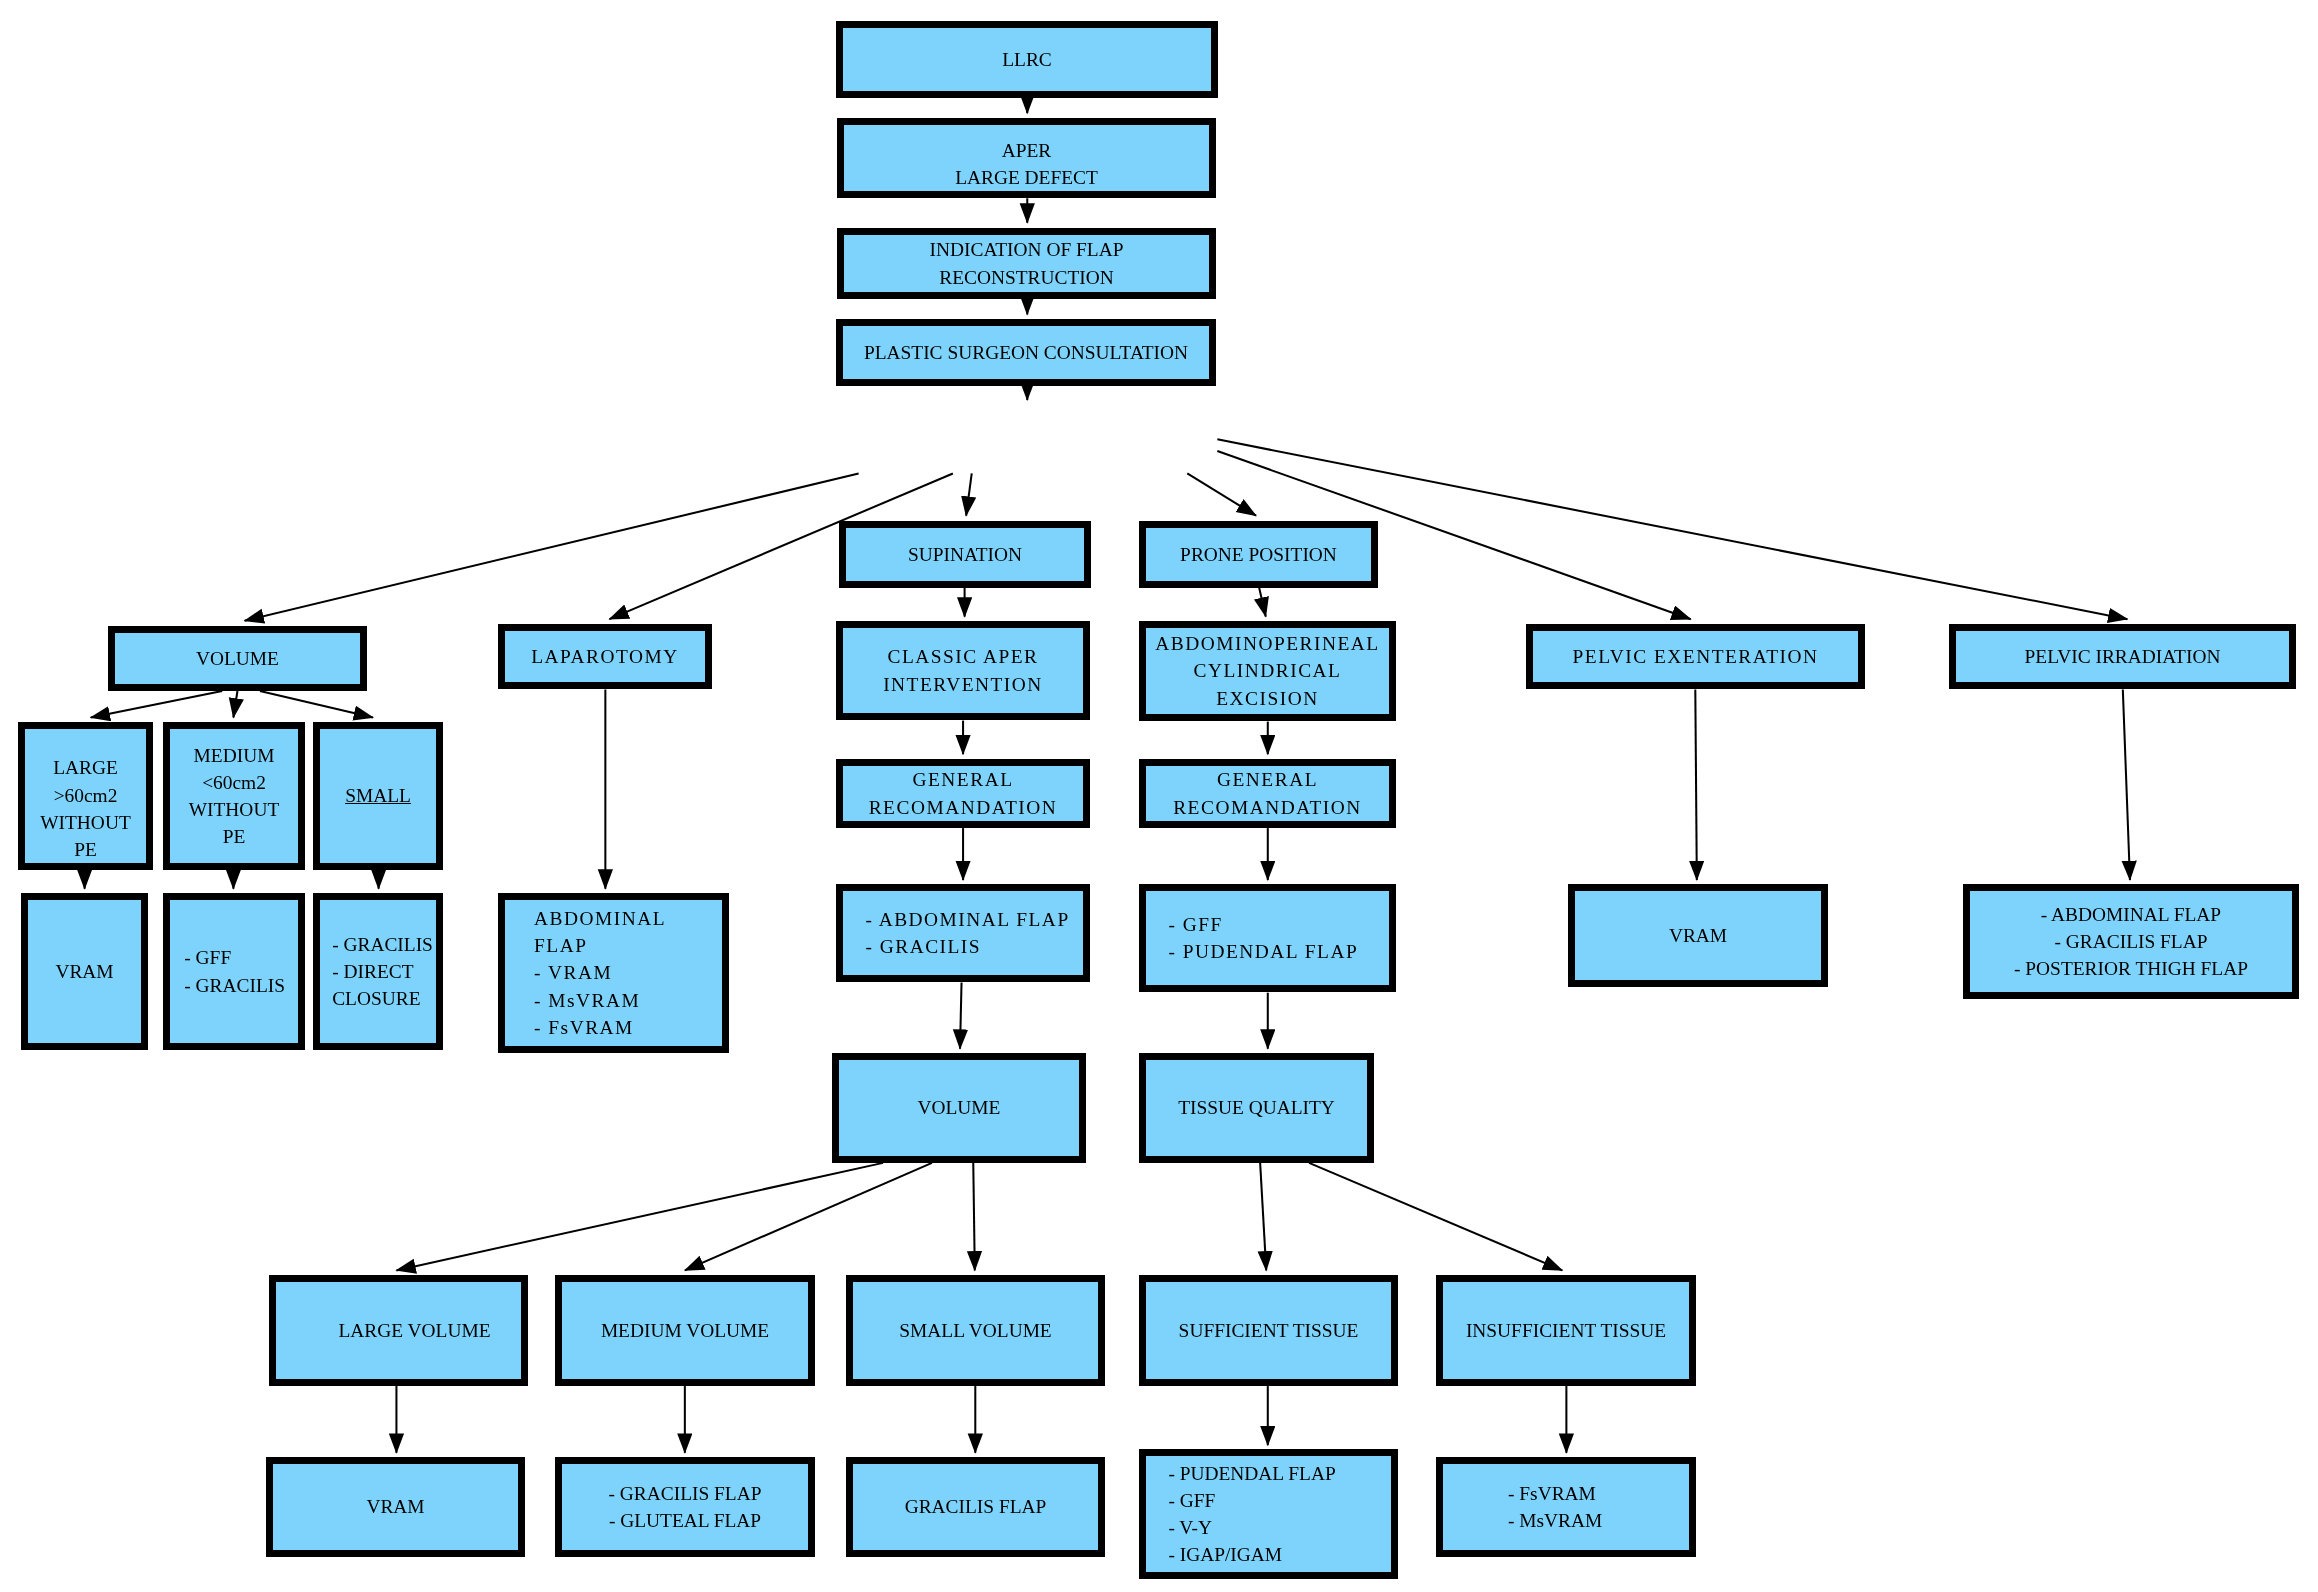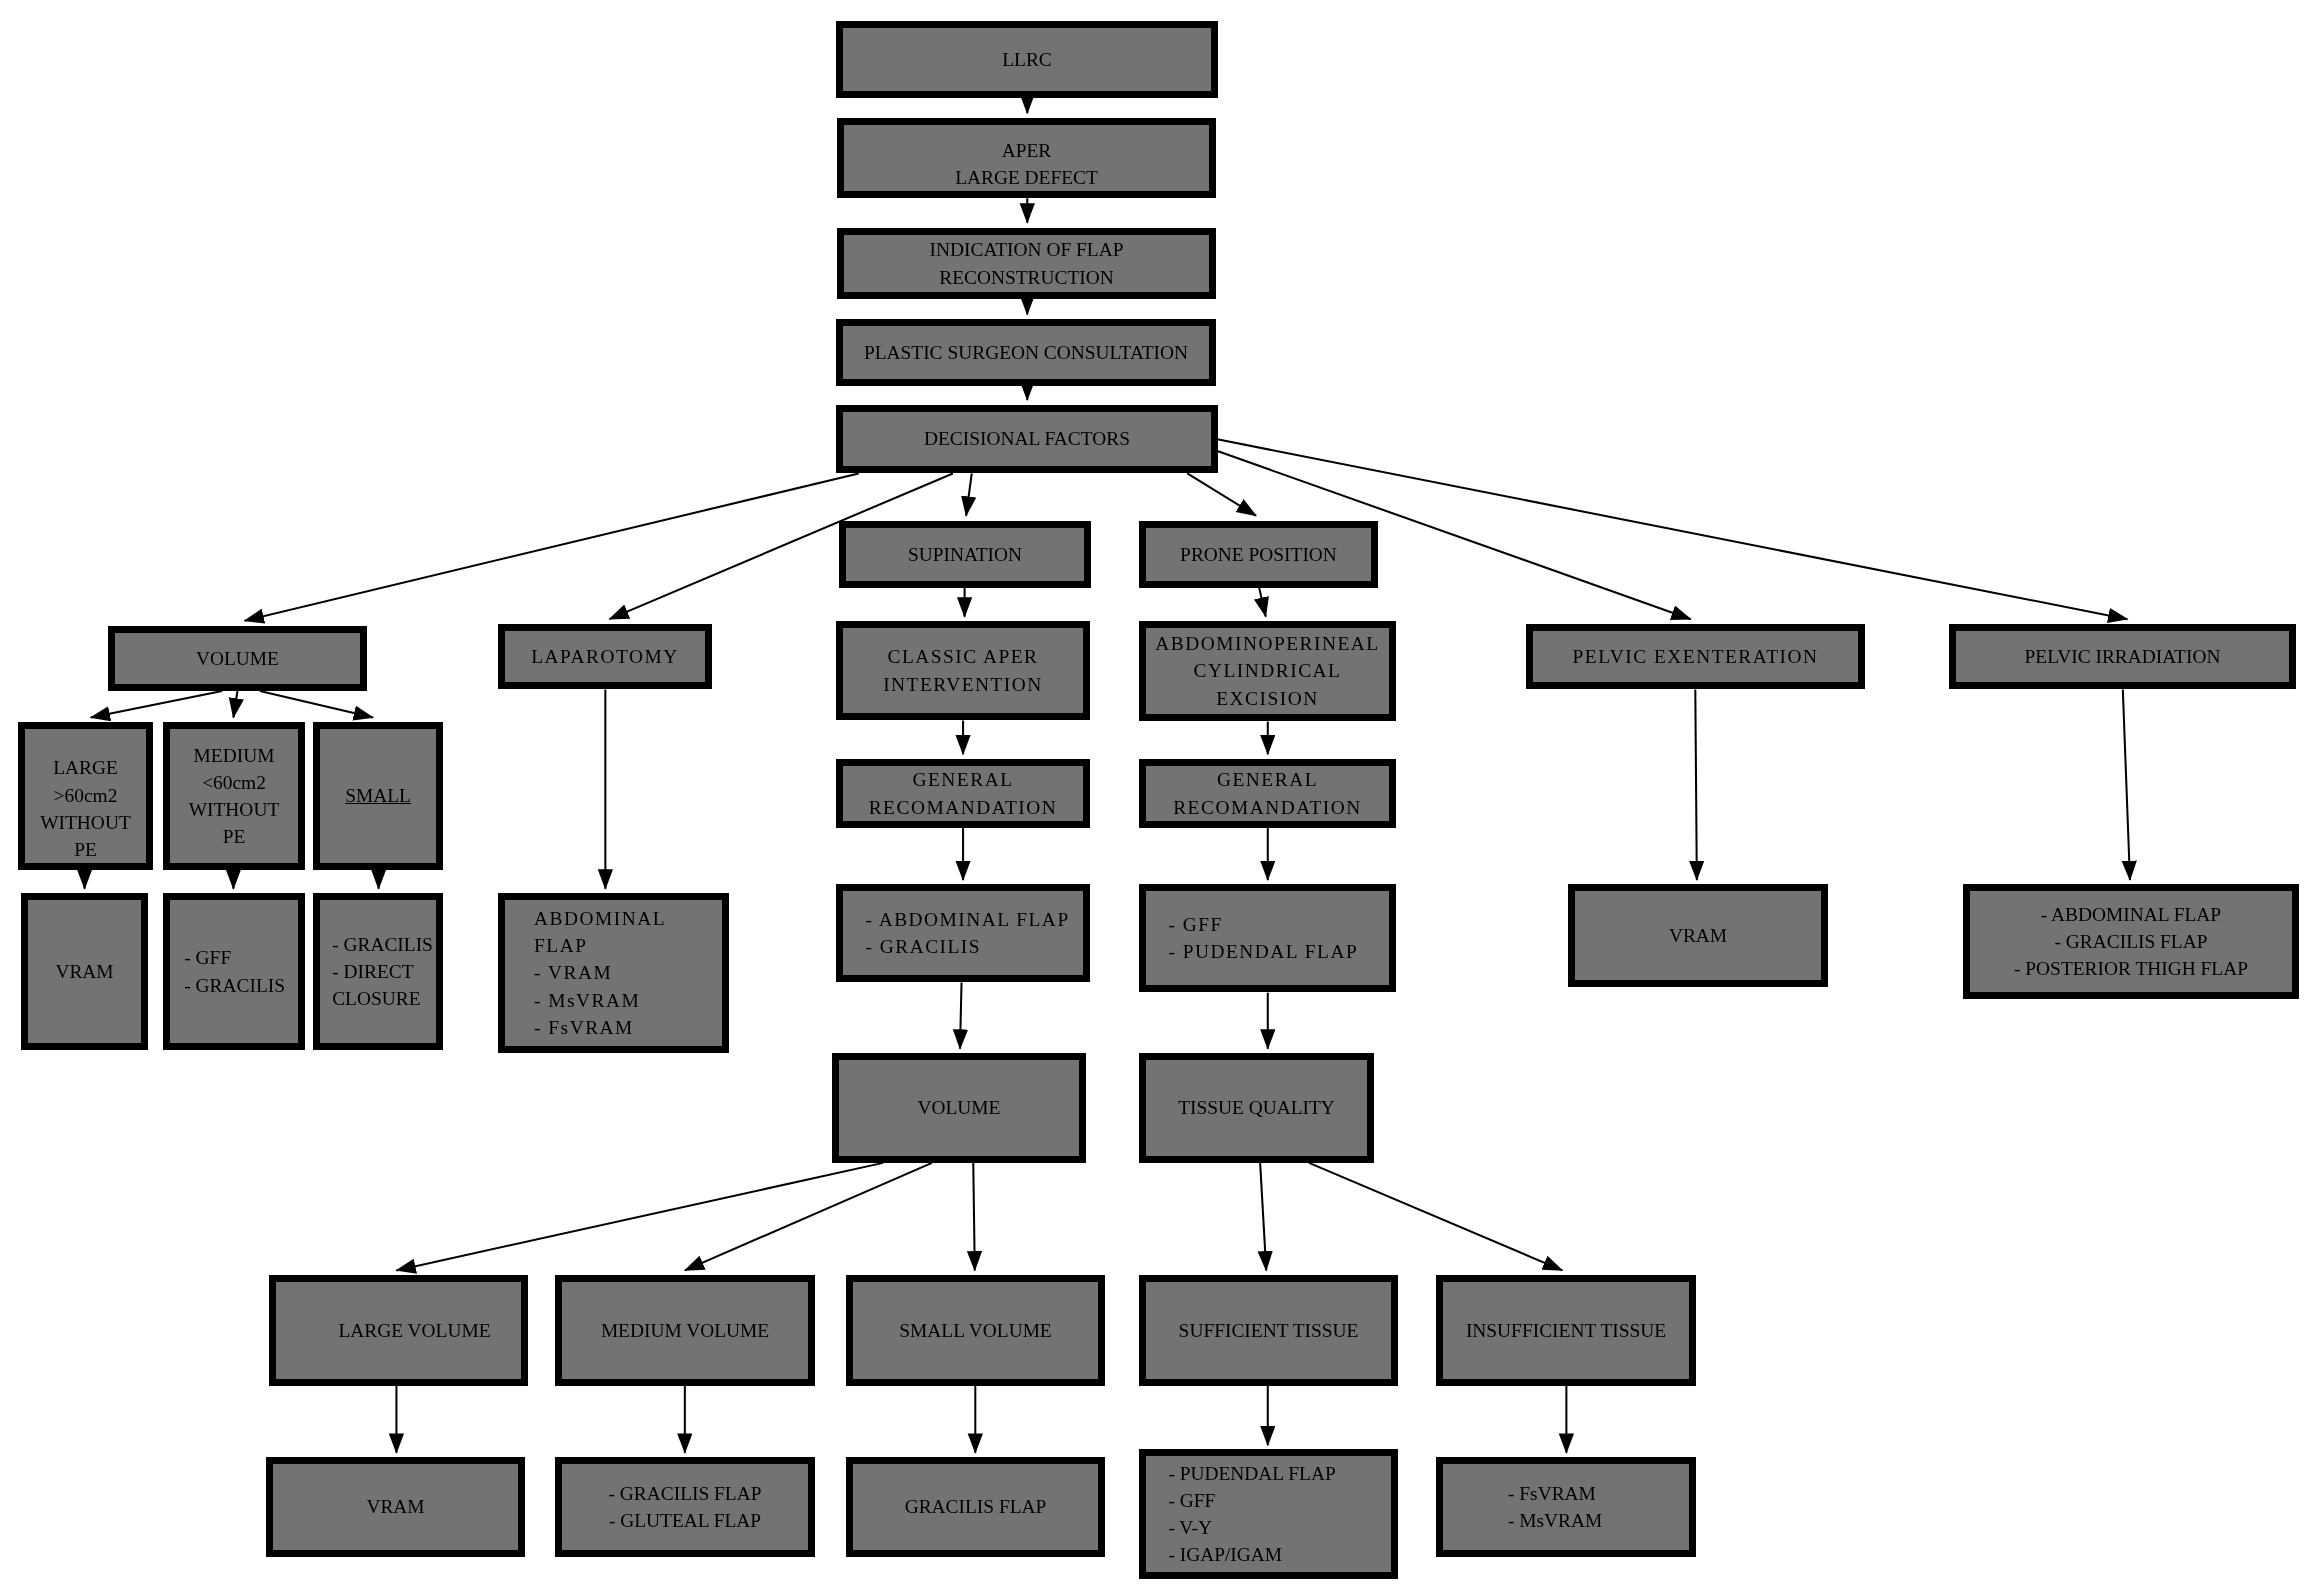--- a/index.html
+++ b/index.html
@@ -1,19 +1,19 @@
 <!DOCTYPE html>
 <html style="font-size:8.2px"><head>
 <meta charset="utf-8">
 <style>
   html,body{margin:0;padding:0;background:#ffffff;}
   body{width:2319px;height:1593px;position:relative;}
   .stage{position:relative;width:2319px;height:1593px;background:#ffffff;overflow:hidden;
          font-family:"Liberation Serif",serif;color:#000;}
-  .box{position:absolute;box-sizing:border-box;border:7.1px solid #000;background:#737373;
+  .box{position:absolute;box-sizing:border-box;border:7.1px solid #000;background:#7dd3fc;
        display:flex;align-items:center;justify-content:center;
        font-size:19.4px;line-height:1.4;}
   .box span{white-space:pre-line;text-align:center;display:block;width:100%;}
   .box.left{justify-content:flex-start;}
   .box.left span{text-align:left;}
   .box.sp{letter-spacing:1.5px;}
   svg.connectors{position:absolute;left:0;top:0;width:2319px;height:1593px;pointer-events:none;}
   svg.connectors line{stroke:#000;stroke-width:4;}
 </style>
 </head>
@@ -73,23 +73,20 @@
       <span>APER
 LARGE DEFECT</span>
     </div>
   <div class="box" style="left:837px;top:228px;width:379px;height:71px;">
       <span>INDICATION OF FLAP
 RECONSTRUCTION</span>
     </div>
   <div class="box" style="left:836px;top:319px;width:380px;height:67px;">
       <span>PLASTIC SURGEON CONSULTATION</span>
     </div>
-  <div class="box" style="left:836px;top:405px;width:382px;height:68px;">
-      <span>DECISIONAL FACTORS</span>
-    </div>
 
   <div class="box" style="left:839px;top:521px;width:252px;height:67px;">
       <span>SUPINATION</span>
     </div>
   <div class="box" style="left:1139px;top:521px;width:239px;height:67px;">
       <span>PRONE POSITION</span>
     </div>
 
   <div class="box" style="left:108px;top:626px;width:259px;height:65px;">
       <span>VOLUME</span>

